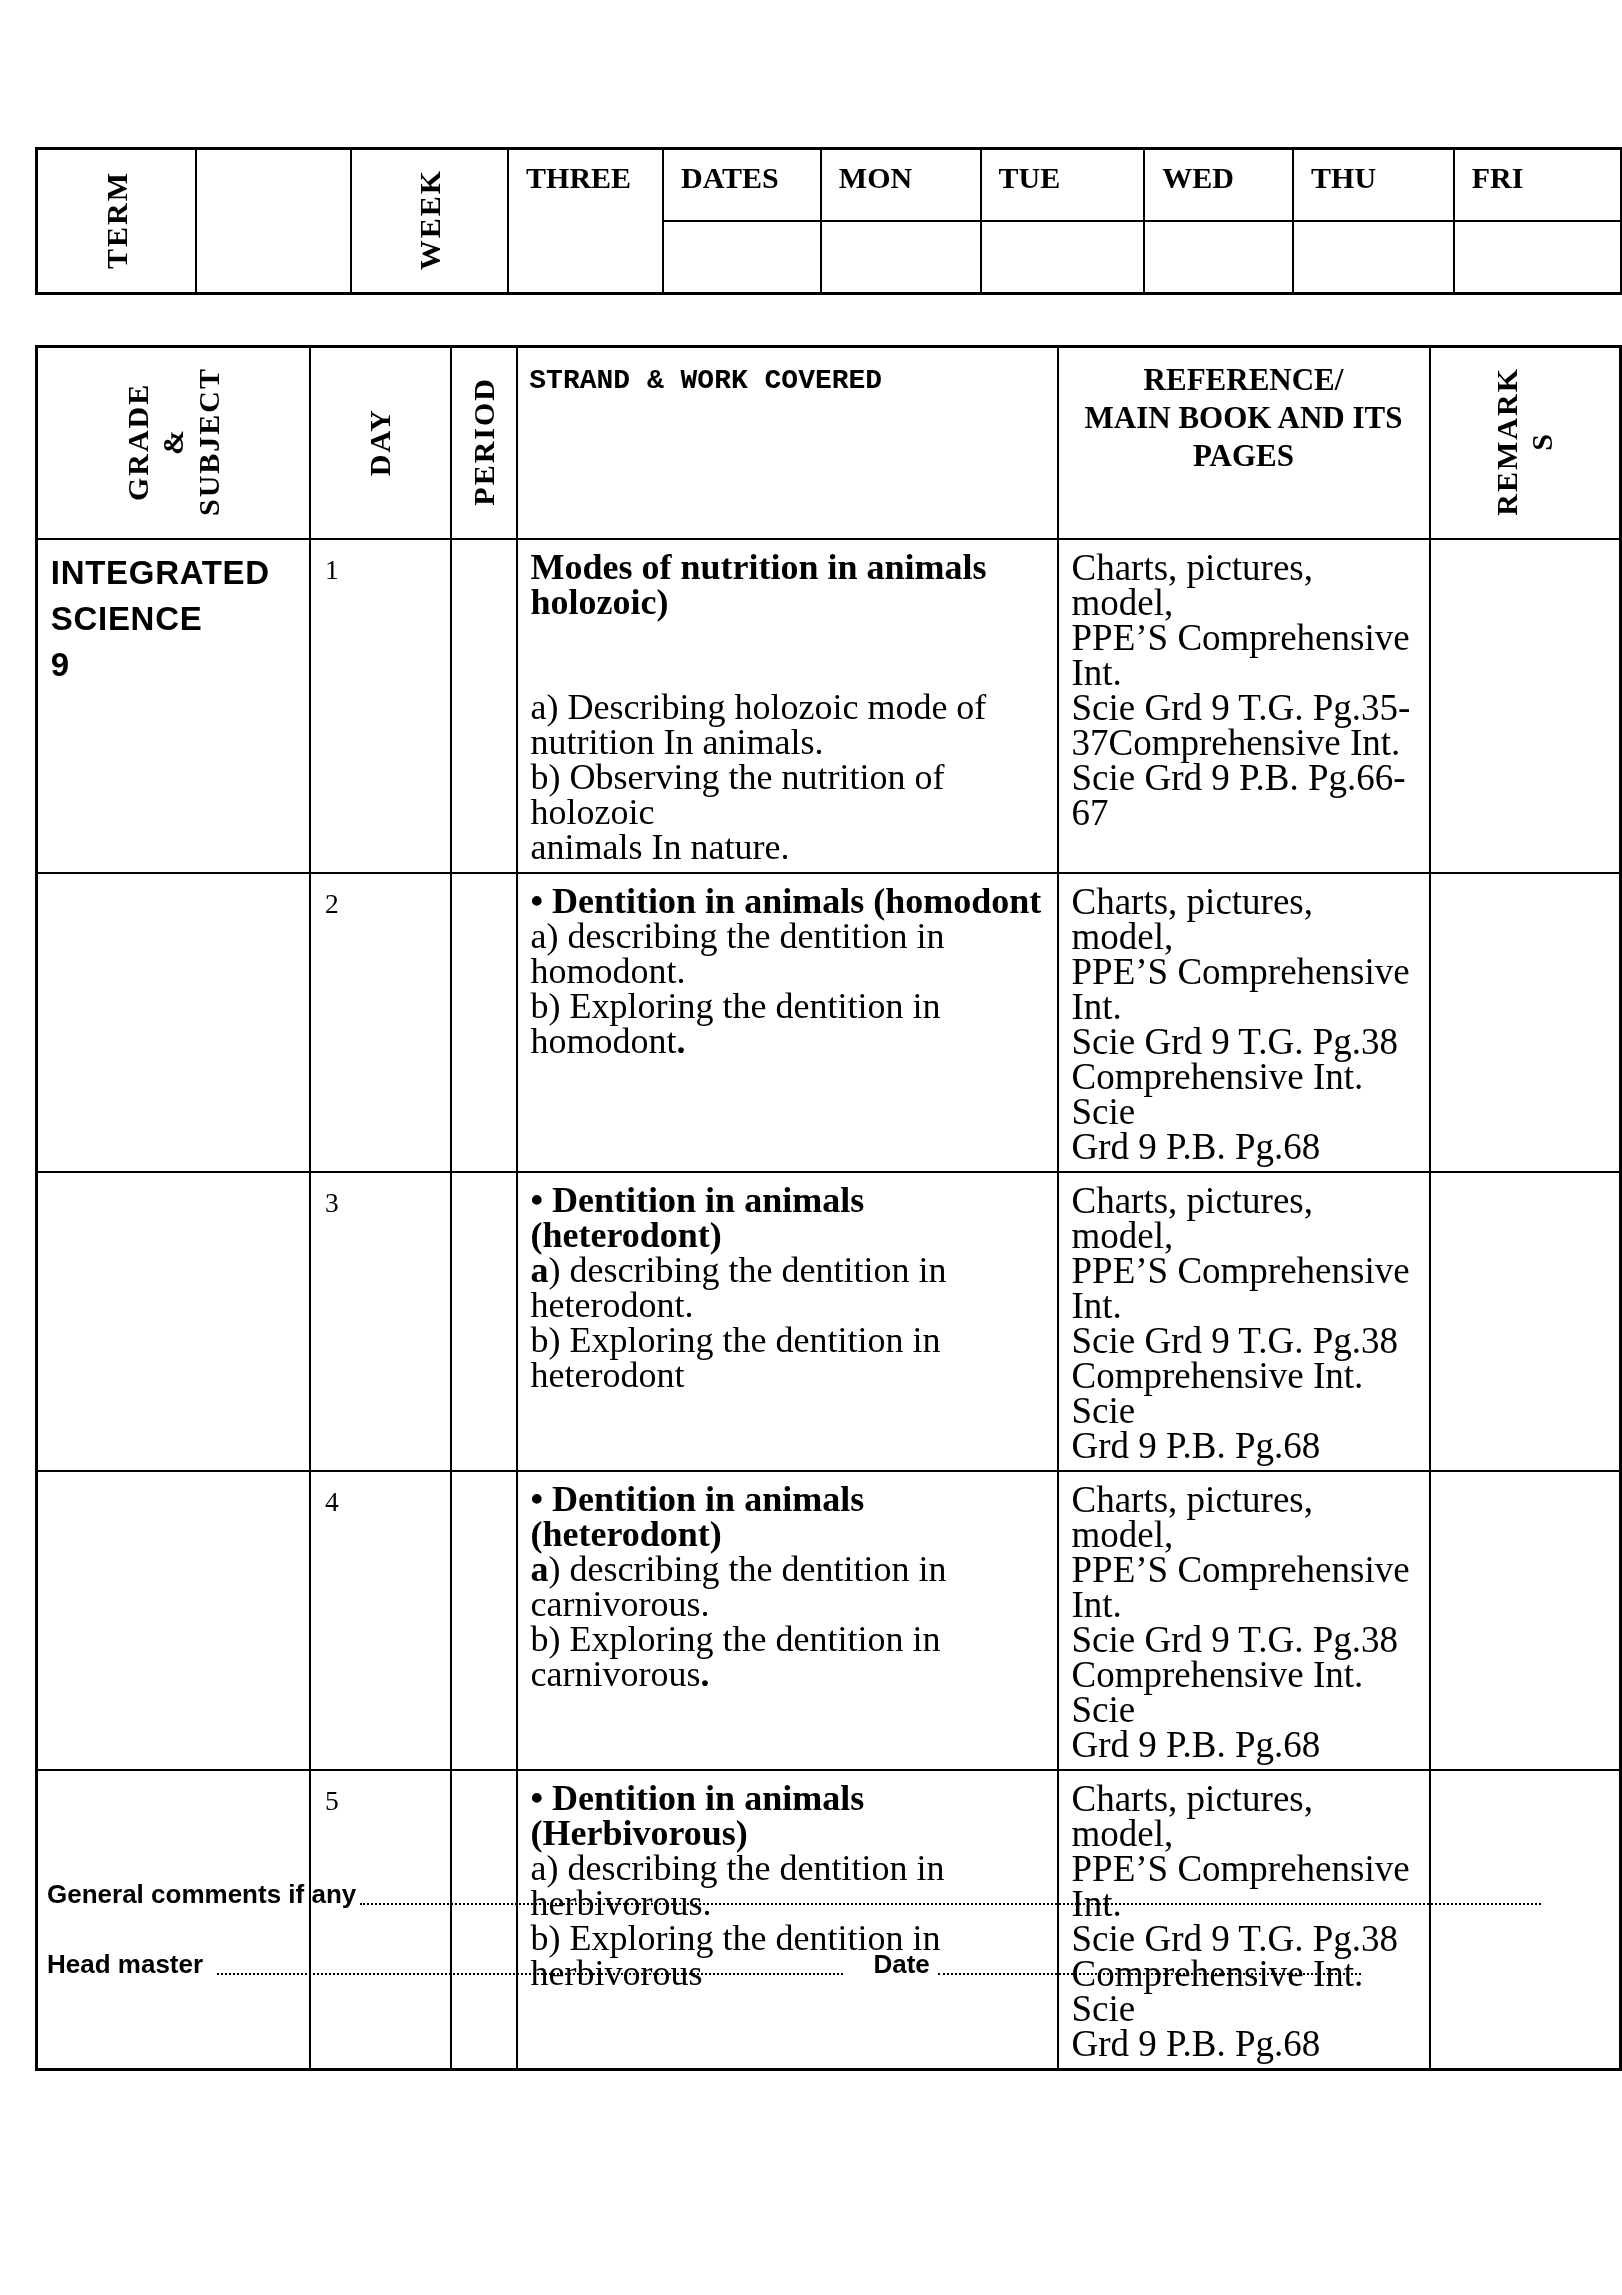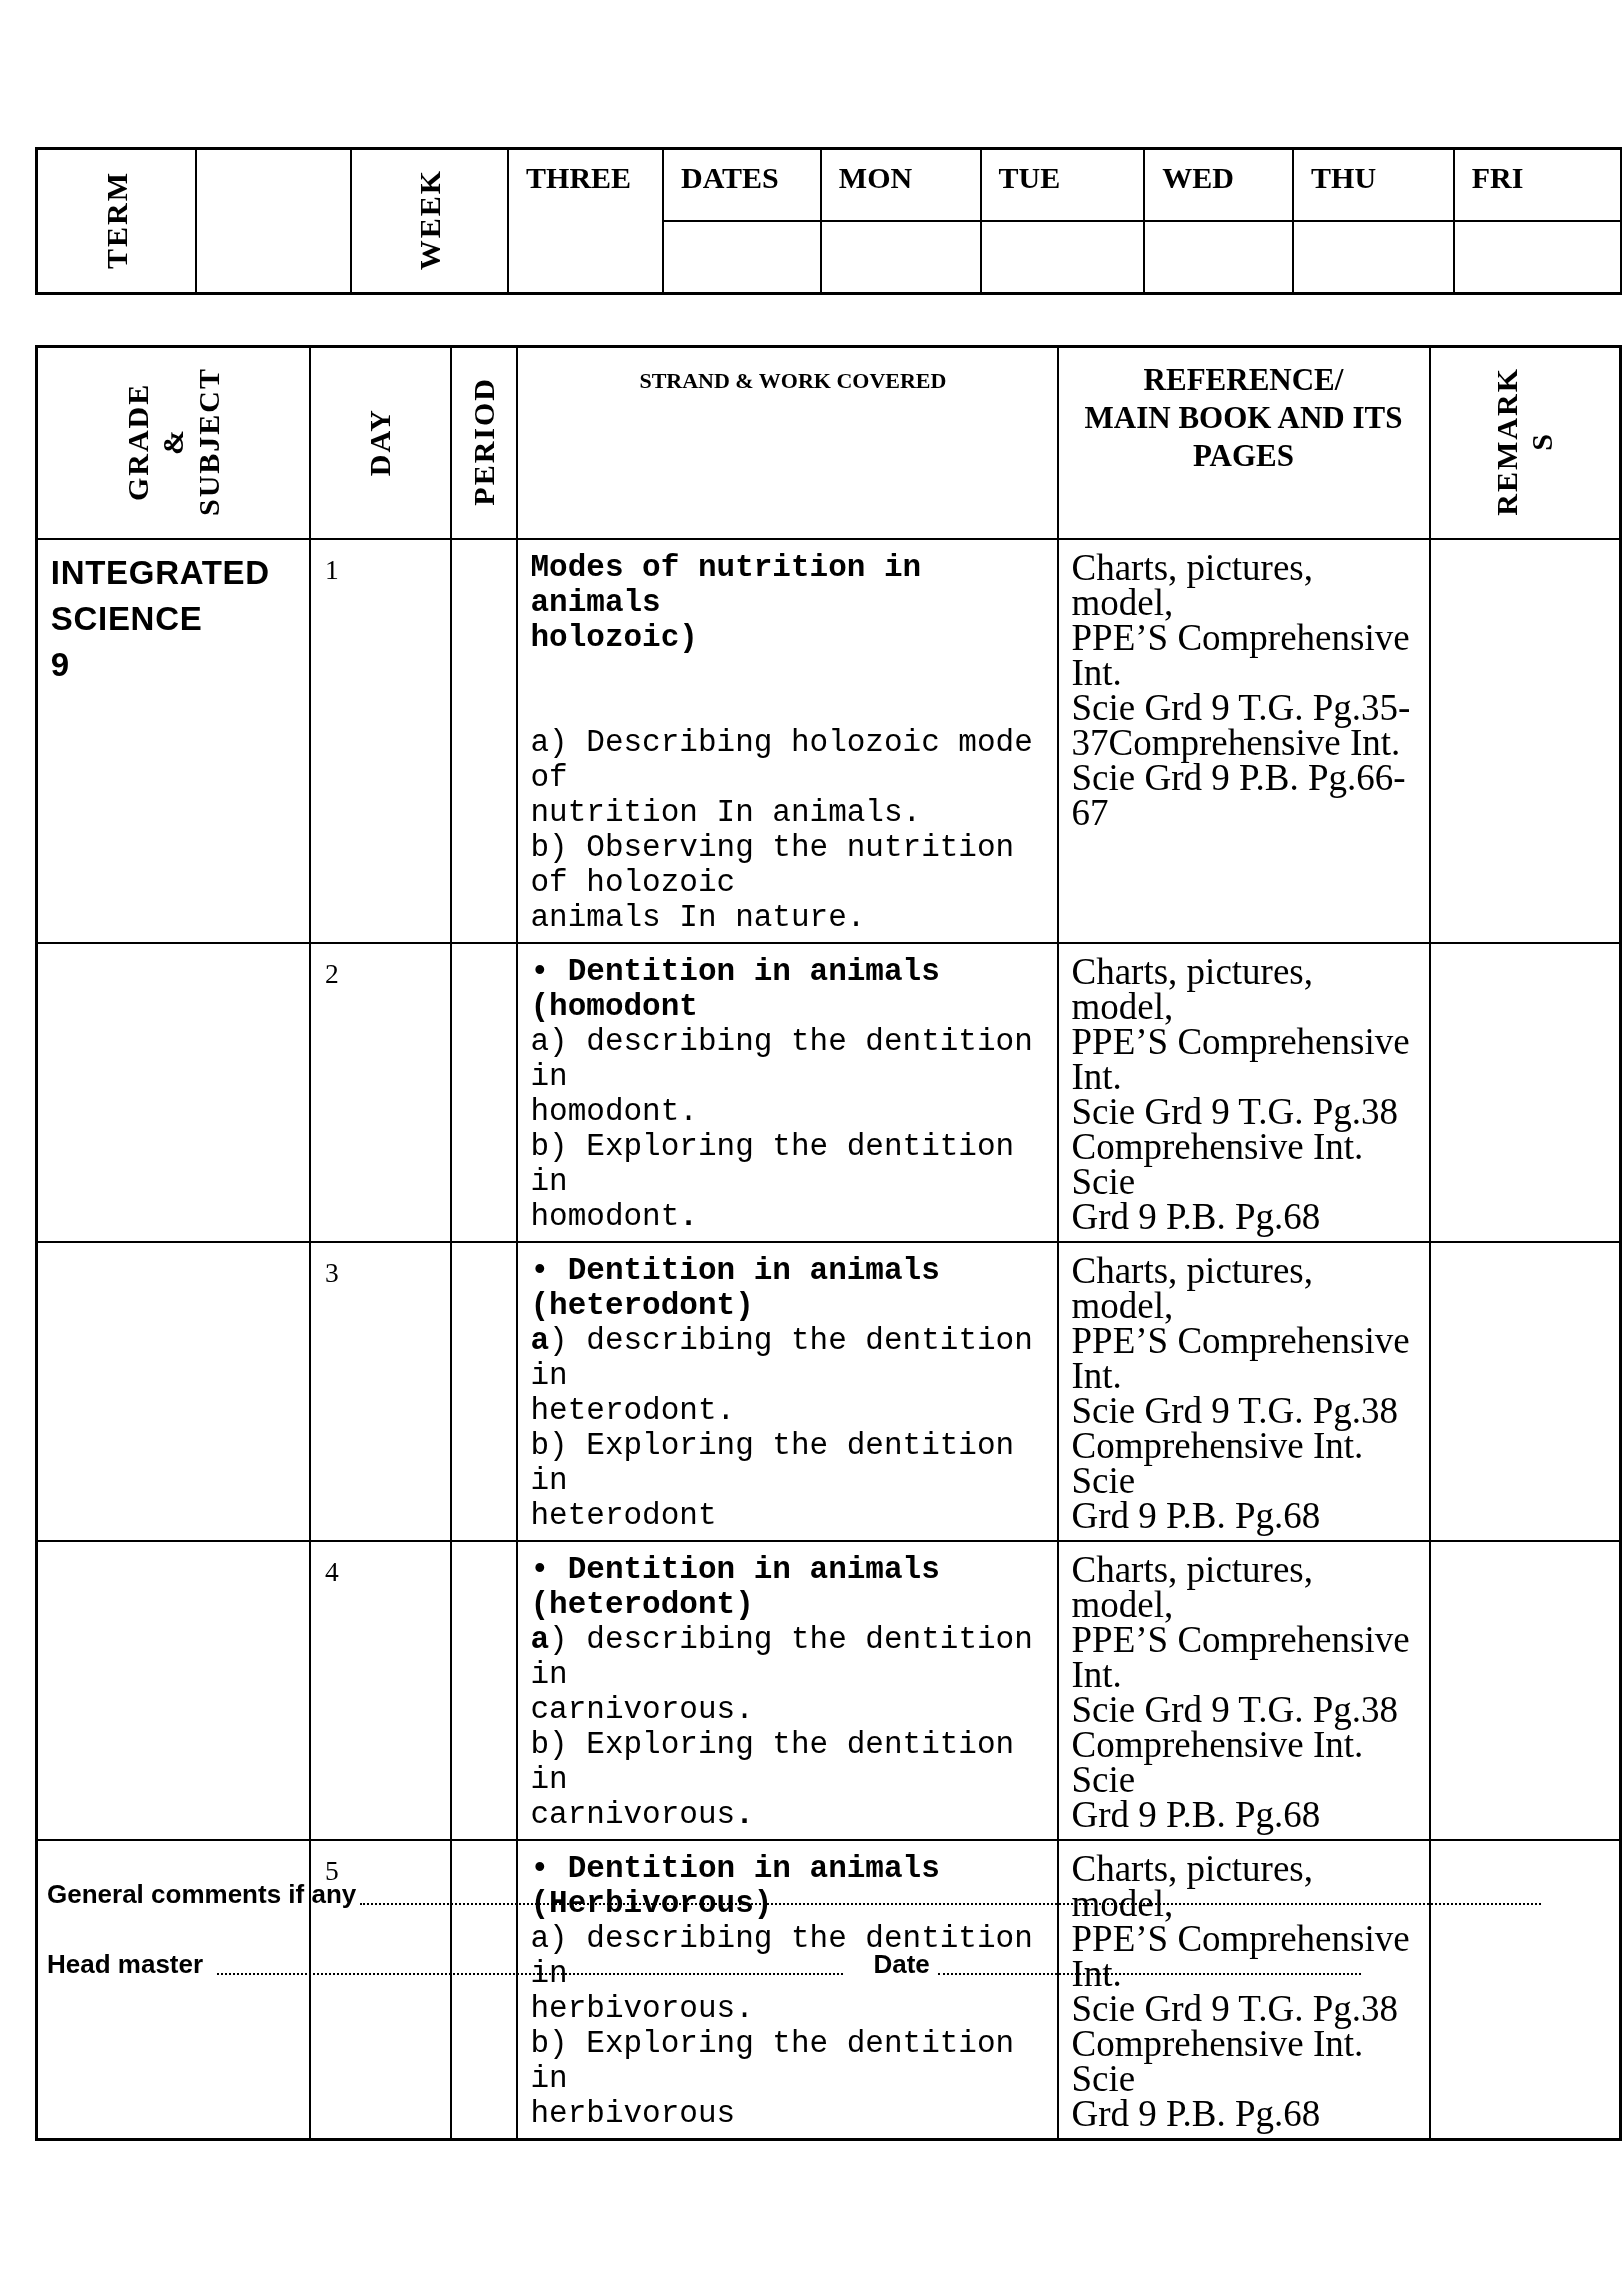--- a/index.html
+++ b/index.html
@@ -44,36 +44,36 @@
     border:3.3px solid #000;
   }
   #main-table thead tr { height:192px; }
   #main-table tbody tr:nth-child(1) { height:281px; }
   #main-table tbody tr:nth-child(2) { height:239px; }
   #main-table tbody tr:nth-child(3) { height:222px; }
   #main-table tbody tr:nth-child(4) { height:265px; }
   #main-table tbody tr:nth-child(5) { height:291px; }
   #main-table td { vertical-align:top; }
   .h-strand {
-    font-weight:bold; font-size:22px; line-height:37px;
-    padding:14.4px 0 0 11.8px; text-align:center;
+    font-weight:bold; font-size:28px; line-height:37px;
+    padding:14.4px 0 0 11.8px; text-align:left;font-family:Liberation Mono, monospace;
   }
   .h-ref {
     font-weight:bold; font-size:31px; line-height:38px;
     padding:13px 10.5px 0 10.5px; text-align:center;
   }
   .grade-value {
     font-family:"Liberation Sans", sans-serif;
     font-weight:bold; font-size:33px; line-height:46px;
     letter-spacing:0.7px;
     white-space:pre-line;
     padding:9.2px 0 0 11.8px;
   }
   .day-cell { font-size:27.5px; line-height:31px; padding:14.4px 0 0 14.4px; }
-  .strand-cell { font-size:31px; line-height:35px; padding:10.5px 9.2px 6.5px 13px;font-family:Liberation Mono, monospace; }
+  .strand-cell { font-size:36px; line-height:35px; padding:10.5px 9.2px 6.5px 13px; }
   .ref-cell    { font-size:37px; line-height:35px; padding:10.5px 9.2px 6.5px 13px; }
   .line { min-height:35px; }
   .b { font-weight:bold; }
 
   
   .footer-line {
     position:absolute;
     font-family:"Liberation Sans", sans-serif;
     font-weight:bold; font-size:26px; line-height:31px;
     display:flex; align-items:flex-end;

